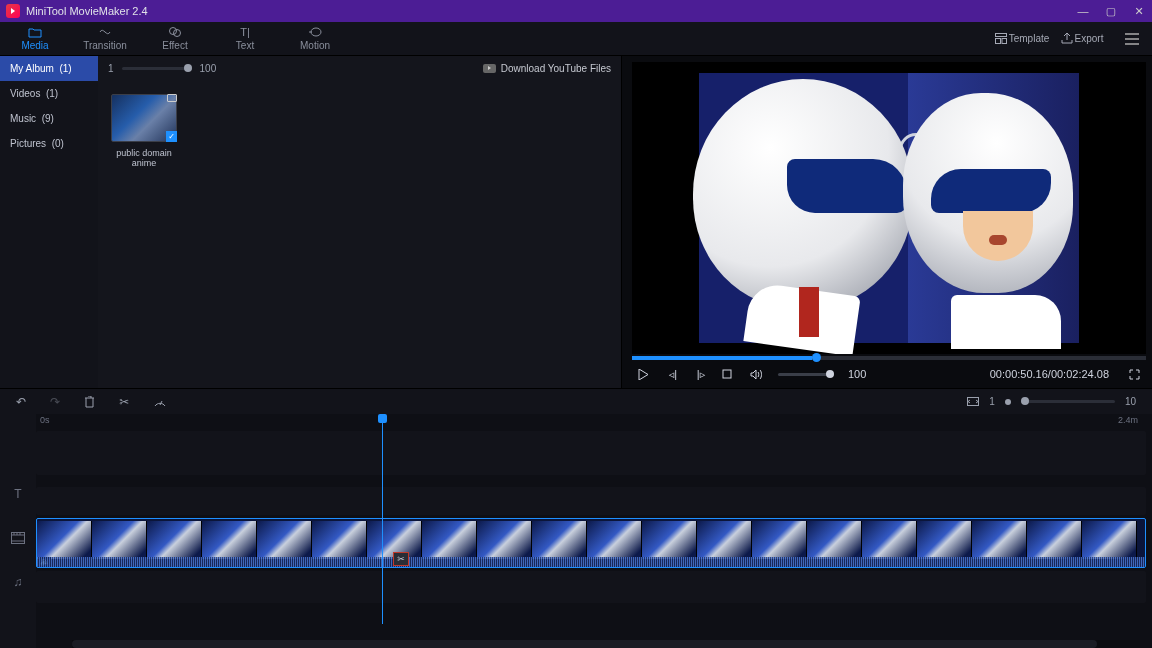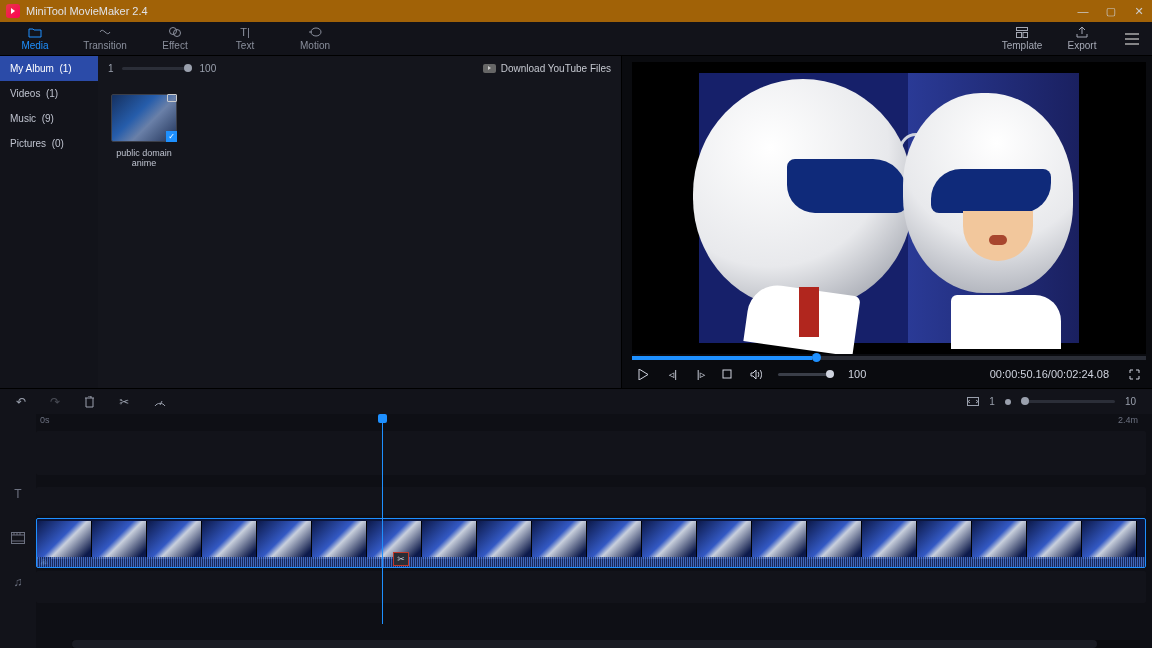--- a/index.html
+++ b/index.html
@@ -1,30 +1,30 @@
 <!DOCTYPE html>
 <html><head>
 <meta charset="utf-8">
 <style>
 * { margin: 0; padding: 0; box-sizing: border-box; font-family: -apple-system, "Segoe UI", Arial, sans-serif; }
 body { background: #0a0b0f; color: #c5c8d0; width: 1152px; height: 648px; overflow: hidden; font-size: 11px; }
 
-.titlebar { height: 22px; background: #a16207; display: flex; align-items: center; padding: 0 6px; }
+.titlebar { height: 22px; background: #4c1d95; display: flex; align-items: center; padding: 0 6px; }
 .titlebar .logo { width: 14px; height: 14px; background: linear-gradient(135deg,#e63946,#f05); border-radius: 3px; display: inline-flex; align-items: center; justify-content: center; color: #fff; font-size: 9px; margin-right: 6px; position:relative;}
 .titlebar .logo::before{content:"";position:absolute;left:5px;top:4px;border-left:4px solid #fff;border-top:3px solid transparent;border-bottom:3px solid transparent;}
 .titlebar .title { font-size: 11px; color: #e0e2e8; }
 .titlebar .wincontrols { margin-left: auto; display: flex; gap: 14px; }
 .titlebar .wctrl { width: 14px; height: 14px; color: #ccc; cursor: pointer; display:flex;align-items:center;justify-content:center;font-size:11px;}
 
 .toolbar { height: 34px; background: #12131a; display: flex; align-items: stretch; border-bottom: 1px solid #000; }
 .toolbar .tab { width: 70px; display: flex; flex-direction: column; align-items: center; justify-content: center; gap: 2px; font-size: 10px; color: #8a8f9c; cursor: pointer; }
 .toolbar .tab.active { color: #1e90ff; }
 .toolbar .tab .ico { width: 14px; height: 12px; display:flex;align-items:center;justify-content:center; }
 .toolbar .spacer { flex: 1; }
-.toolbar .rbtn { width: 60px; display:flex;flex-direction:column;align-items:center;justify-content:center;gap:2px;font-size:10px;color:#a5a9b5;cursor:pointer;}
+.toolbar .rbtn { width: 60px; display:flex;flex-direction:row;align-items:center;justify-content:center;gap:2px;font-size:10px;color:#a5a9b5;cursor:pointer;}
 .toolbar .hamburger{width:40px;display:flex;align-items:center;justify-content:center;color:#aaa;cursor:pointer;}
 
 .upper { display: flex; height: 332px; }
 .leftcol { width: 98px; background: #12131a; }
 .leftcol .li { padding: 7px 10px; font-size: 10px; color: #bfc3cf; cursor: pointer;}
 .leftcol .li.active { background: #2b4ba8; color: #fff; }
 
 .mediaArea { flex: 1; background: #14151c; display:flex; flex-direction:column; border-right:1px solid #000;}
 .mediaHead { height: 24px; display:flex;align-items:center; padding: 0 10px; gap:8px; color:#9aa0ad; font-size:10px;}
 .mediaHead .slider{flex:0 0 70px;height:3px;background:#2b2e38;position:relative;border-radius:2px;}

